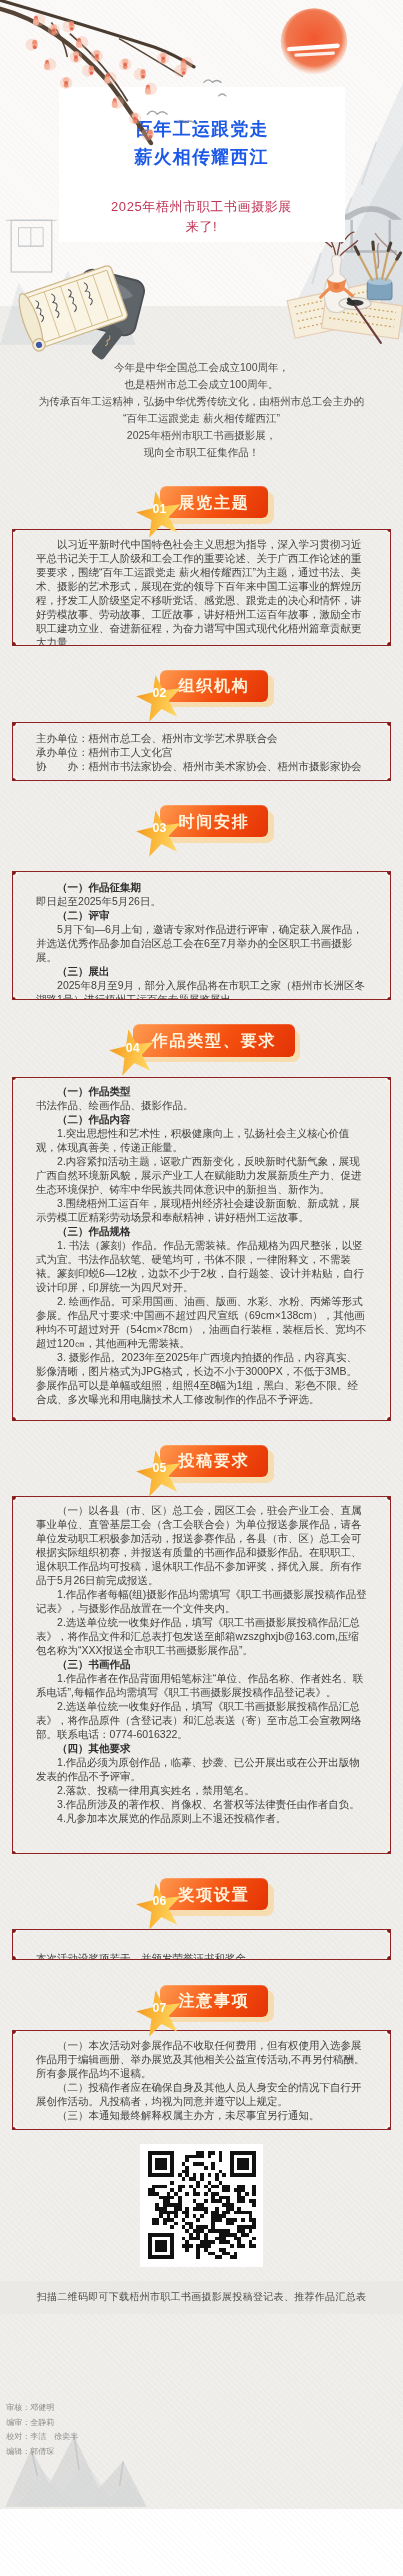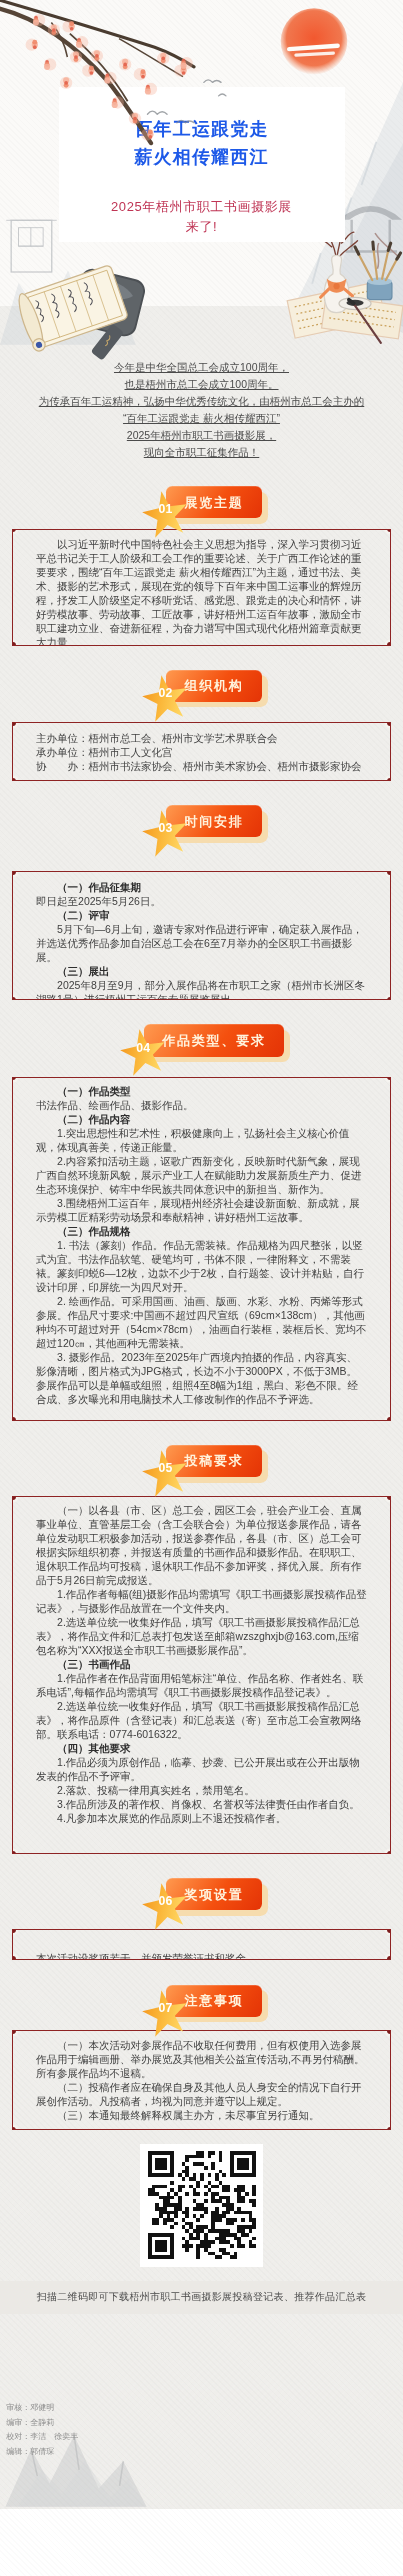--- a/index.html
+++ b/index.html
@@ -15,33 +15,33 @@
   .flow{position:relative;z-index:1;}
 
   
   .title-card{position:relative;margin:87px auto 0;width:286px;height:155px;background:#ffffff;
               text-align:center;box-sizing:border-box;padding-top:28px;}
   .main-title{font-size:18px;line-height:28px;font-weight:800;color:#1d59e8;letter-spacing:1.2px;}
   .sub-title{margin-top:26px;font-size:13px;line-height:20.3px;font-weight:400;color:#bf3454;letter-spacing:0.6px;}
 
   
   .intro{margin-top:117px;text-align:center;font-size:10.5px;line-height:17px;color:#4b4b4b;}
-  .intro span{display:block;text-decoration:underline;}
+  .intro span{display:block;}
 
   
   .badge{width:max-content;margin:17px auto 20.3px;position:relative;padding-left:25px;}
   .star-wrap{position:absolute;left:0;top:4px;width:49px;height:49px;z-index:2;}
   .star-wrap svg{width:49px;height:49px;display:block;}
   .star-num{position:absolute;left:0;top:12.3px;width:49px;text-align:center;
             color:#ffffff;font-weight:700;font-size:12.3px;}
   .pill-wrap{position:relative;margin-top:22px;z-index:0;}
   .pill-wrap::after{content:"";position:absolute;left:5.5px;top:5.5px;right:-5.5px;bottom:-5.5px;
             background:#f6dcae;border-radius:7.4px;z-index:-1;}
   .pill{position:relative;z-index:1;background:linear-gradient(125deg,#ff9a4f 0%,#f4500f 55%,#e43306 100%);
-        color:#fff3dc;font-size:13px;font-weight:700;letter-spacing:1.8px;
+        color:#fff3dc;font-size:16px;font-weight:700;letter-spacing:1.8px;
         padding:8.6px 18.5px;line-height:15px;border-radius:6.2px;
         box-shadow:inset 0 0.6px 0 rgba(255,255,255,.35);margin-top:24px;}
 
   
   .cbox{position:relative;margin:0 11.7px;box-sizing:border-box;
         border:0.6px solid #8e2323;border-top-width:1.2px;border-bottom-width:1.2px;
         padding:7.4px 23.4px;font-size:10.5px;line-height:14px;color:#3f3f3f;overflow:hidden;}
   .dot{position:absolute;width:6.8px;height:6.8px;border-radius:50%;background:#7c1c1c;
        box-shadow:0 0 0 2.5px #f6f4f0;z-index:2;}
   .dot.tl{left:-3.7px;top:-4.3px;} .dot.tr{right:-3.7px;top:-4.3px;}

